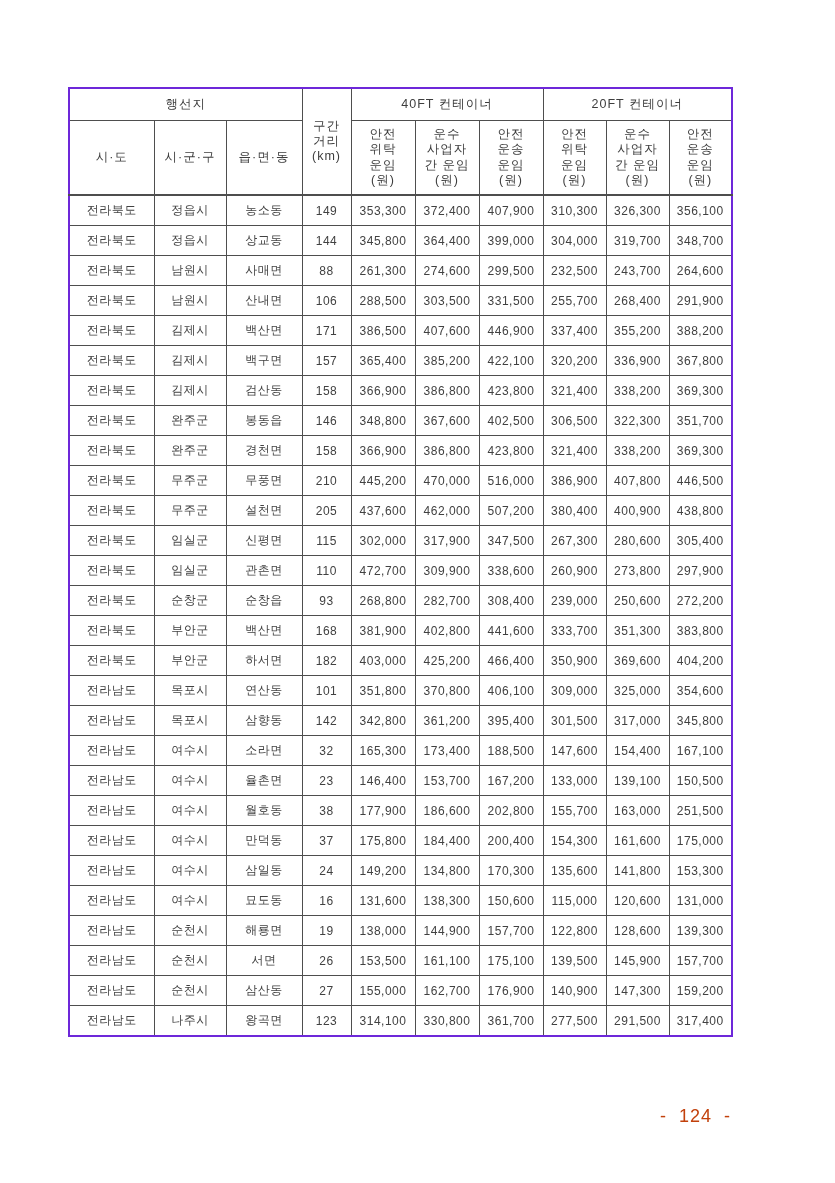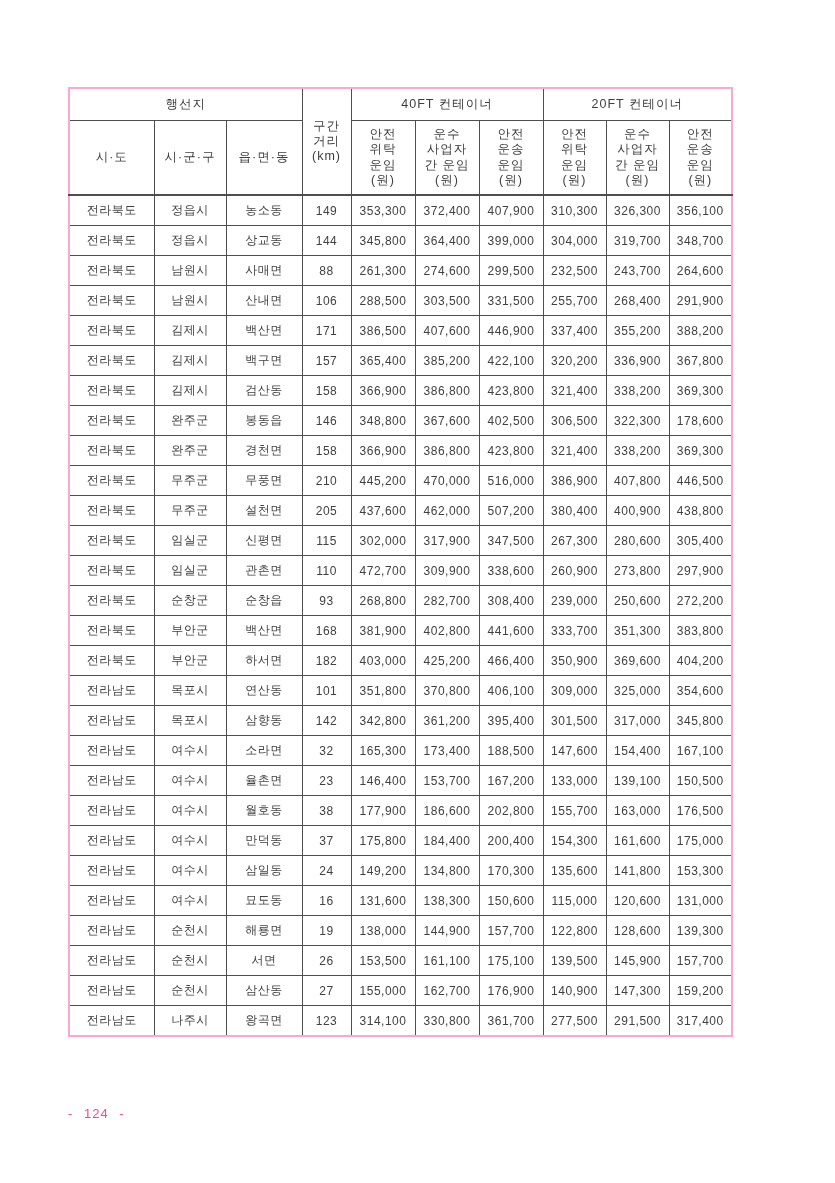--- a/index.html
+++ b/index.html
@@ -20,21 +20,21 @@
     background: #ffffff;
     overflow: hidden;
   }
   table.fare-table {
     position: absolute;
     left: 68px;
     top: 87px;
     width: 663px;
     border-collapse: collapse;
     table-layout: fixed;
-    border: 2px solid #f9a8d4;
+    border: 2px solid #6d28d9;
     background: #ffffff;
   }
   .fare-table th, .fare-table td {
     border: 1px solid #4e4e4e;
     text-align: center;
     vertical-align: middle;
     font-weight: normal;
     padding: 0;
     overflow: hidden;
   }
@@ -59,23 +59,23 @@
     height: 29px;
     font-size: 12px;
     letter-spacing: 0.5px;
     color: #414141;
   }
   .page-number {
     position: absolute;
     left: 68px;
     top: 1106px;
     width: 663px;
-    text-align: left;
-    font-size: 13px;
-    color: #ec4899;
+    text-align: right;
+    font-size: 18px;
+    color: #c2410c;
     letter-spacing: 1px;
     word-spacing: 6px;
   }
 </style>
 </head>
 <body>
 
 <div class="sheet">
 
   <table class="fare-table">
@@ -218,21 +218,21 @@
         <tr>
           <td>전라북도</td>
           <td>완주군</td>
           <td>봉동읍</td>
           <td>146</td>
           <td>348,800</td>
           <td>367,600</td>
           <td>402,500</td>
           <td>306,500</td>
           <td>322,300</td>
-          <td>178,600</td>
+          <td>351,700</td>
         </tr>
         <tr>
           <td>전라북도</td>
           <td>완주군</td>
           <td>경천면</td>
           <td>158</td>
           <td>366,900</td>
           <td>386,800</td>
           <td>423,800</td>
           <td>321,400</td>
@@ -374,21 +374,21 @@
         <tr>
           <td>전라남도</td>
           <td>여수시</td>
           <td>월호동</td>
           <td>38</td>
           <td>177,900</td>
           <td>186,600</td>
           <td>202,800</td>
           <td>155,700</td>
           <td>163,000</td>
-          <td>176,500</td>
+          <td>251,500</td>
         </tr>
         <tr>
           <td>전라남도</td>
           <td>여수시</td>
           <td>만덕동</td>
           <td>37</td>
           <td>175,800</td>
           <td>184,400</td>
           <td>200,400</td>
           <td>154,300</td>

